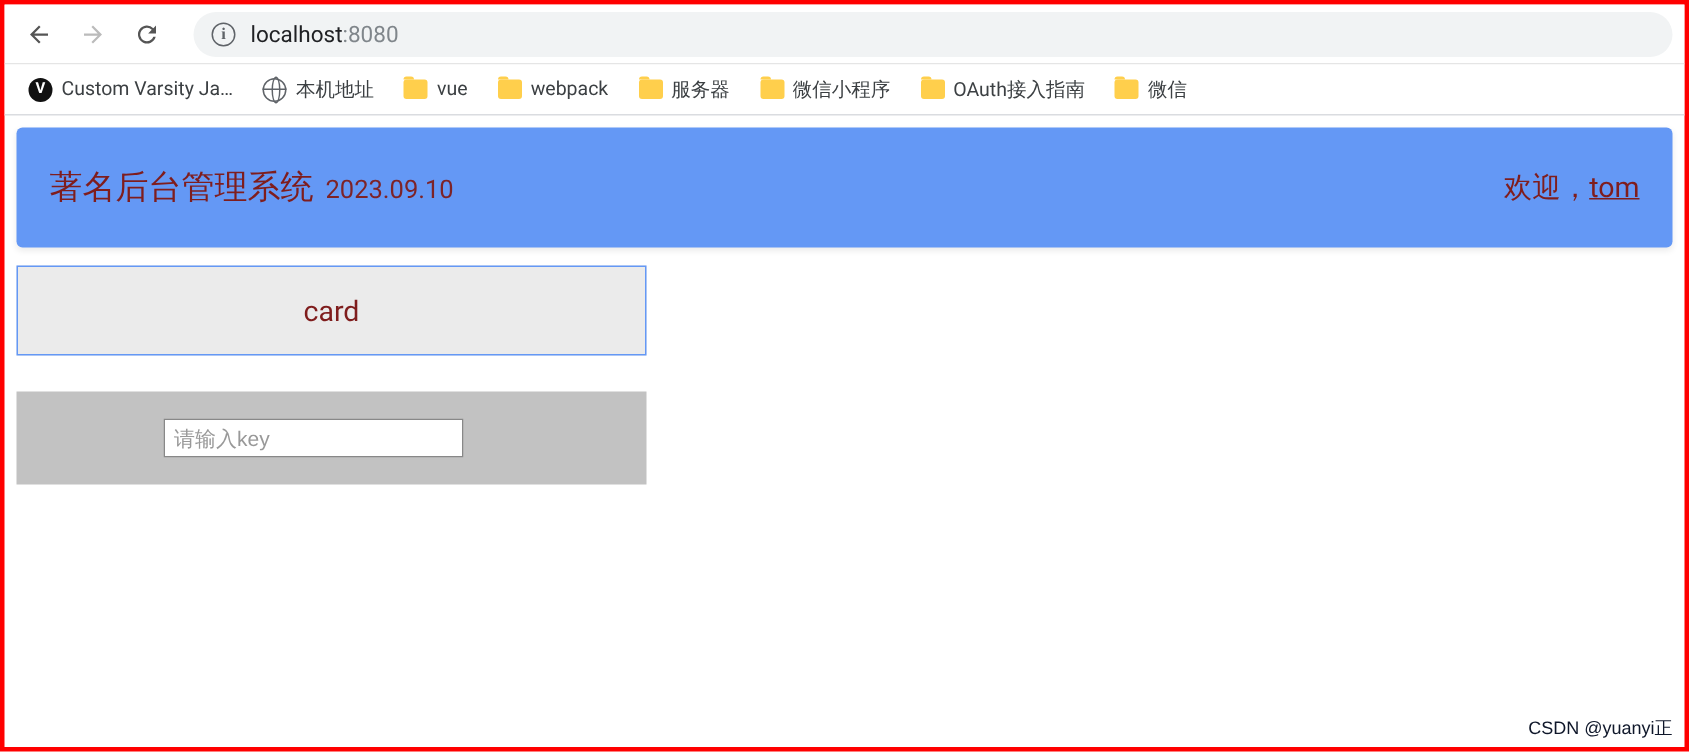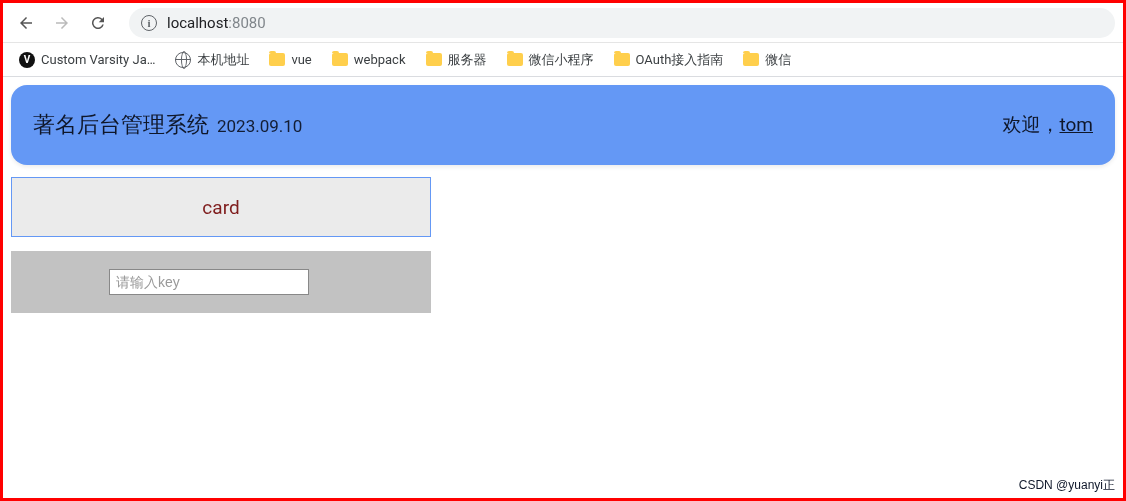--- a/index.html
+++ b/index.html
@@ -132,27 +132,27 @@
       display: flex;
       align-items: center;
       justify-content: center;
       font-weight: bold;
     }
     .page-content {
       padding: 8px;
     }
     .header-bar {
       background: #6498f5;
-      color: #0f172a;
+      color: #7f1d1d;
       height: 80px;
       display: flex;
       align-items: center;
       justify-content: space-between;
       padding: 0 22px;
-      border-radius: 16px;
+      border-radius: 4px;
       box-shadow: 0 2px 4px rgba(0,0,0,0.08);
       gap: 32px;
     }
     .header-left { display: flex; align-items: baseline; gap: 8px; }
     .header-title { font-size: 22px; font-weight: 400; }
     .header-date { font-size: 17px; font-weight: 400; opacity: 0.95; }
     .header-right { font-size: 19px; }
     .header-user { text-decoration: underline; cursor: pointer; }
     .card-box {
       width: 420px;
@@ -163,21 +163,21 @@
       display: flex;
       align-items: center;
       justify-content: center;
       font-size: 19px;
       color: #7f1d1d;
     }
     .input-box {
       width: 420px;
       height: 62px;
       background: #c2c2c2;
-      margin-top: 14px;
+      margin-top: 24px;
       display: flex;
       align-items: center;
       padding-left: 98px;
     }
     .key-input {
       width: 200px;
       height: 26px;
       border: 1px solid #888;
       background: #fff;
       padding: 0 6px;

